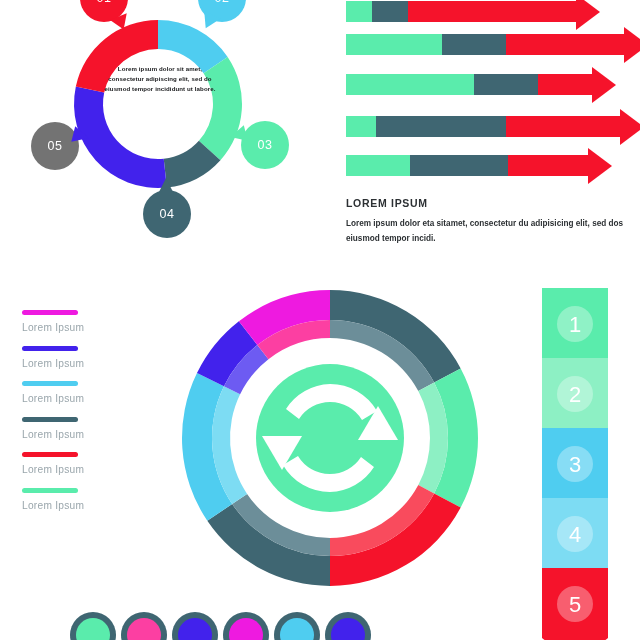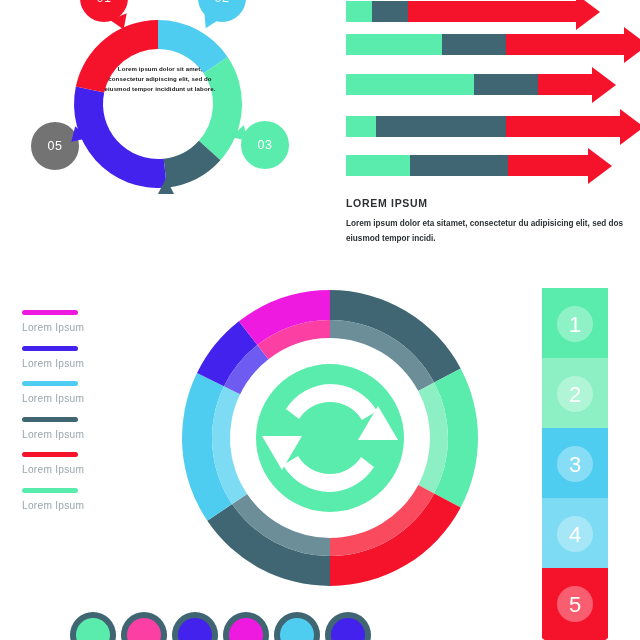--- a/index.html
+++ b/index.html
@@ -88,20 +88,23 @@
     <div class="donut-center-text">Lorem ipsum dolor sit amet, consectetur adipiscing elit, sed do eiusmod tempor incididunt ut labore.</div>
 
     <div class="bubble" id="bub0" style="left: 80px; top: -26px; width: 48px; height: 48px; background: rgb(245, 19, 43);">
       <span>01</span>
     </div>
     <div class="bubble" id="bub1" style="left: 198px; top: -26px; width: 48px; height: 48px; background: rgb(79, 205, 240);">
       <span>02</span>
     </div>
     <div class="bubble" id="bub2" style="left: 241px; top: 121px; width: 48px; height: 48px; background: rgb(90, 236, 172); text-align: right;">
       <span>03</span>
+    </div>
+    <div class="bubble" id="bub3" style="left: 143px; top: 190px; width: 48px; height: 48px; background: rgb(63, 102, 114);">
+      <span>04</span>
     </div>
     <div class="bubble" id="bub4" style="left: 31px; top: 122px; width: 48px; height: 48px; background: #737373;">
       <span>05</span>
     </div>
 
     <div class="bub-tail" style="left:112px; top:16px; border-left:9px solid transparent;
                 border-right:9px solid transparent; border-top:14px solid #f5132b;
                 transform:rotate(-22deg);"></div>
     <div class="bub-tail" style="left:200px; top:14px; border-left:9px solid transparent;
                 border-right:9px solid transparent; border-top:15px solid #4fcdf0;

